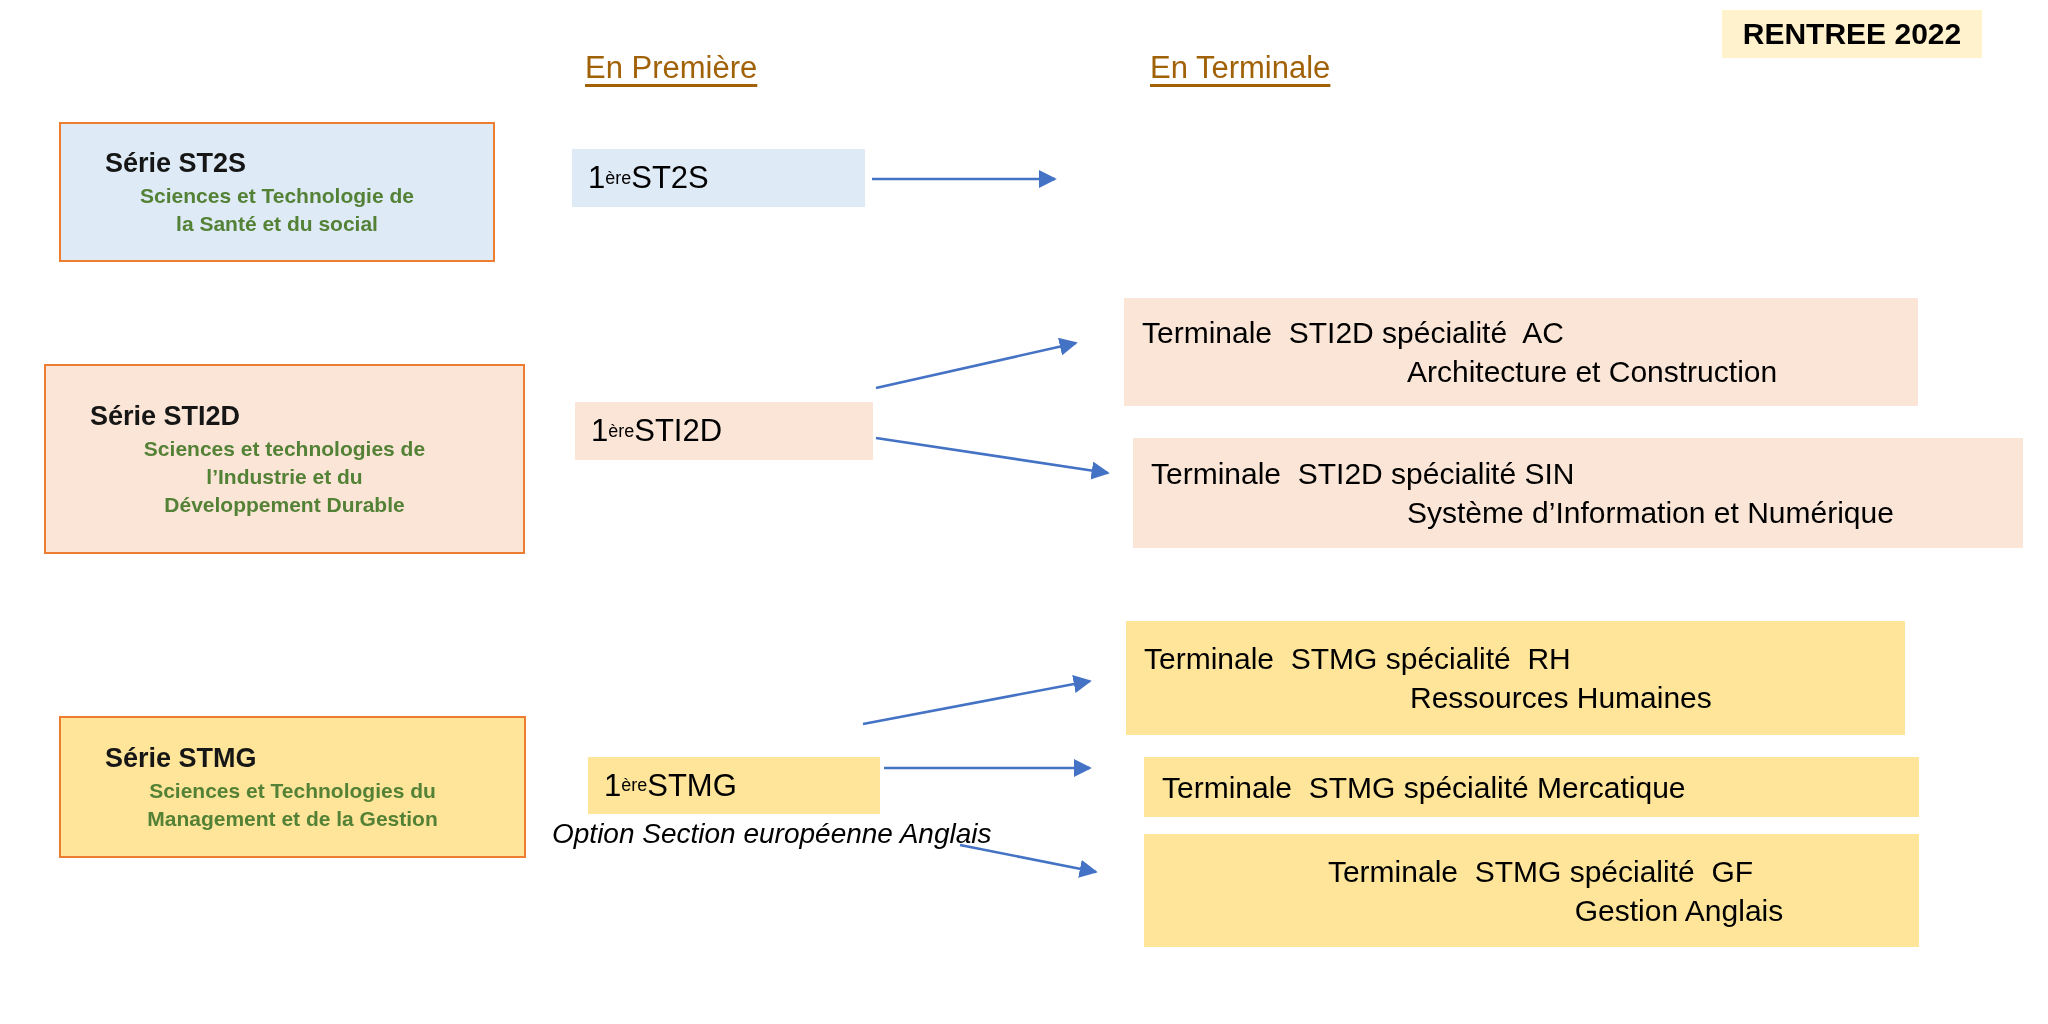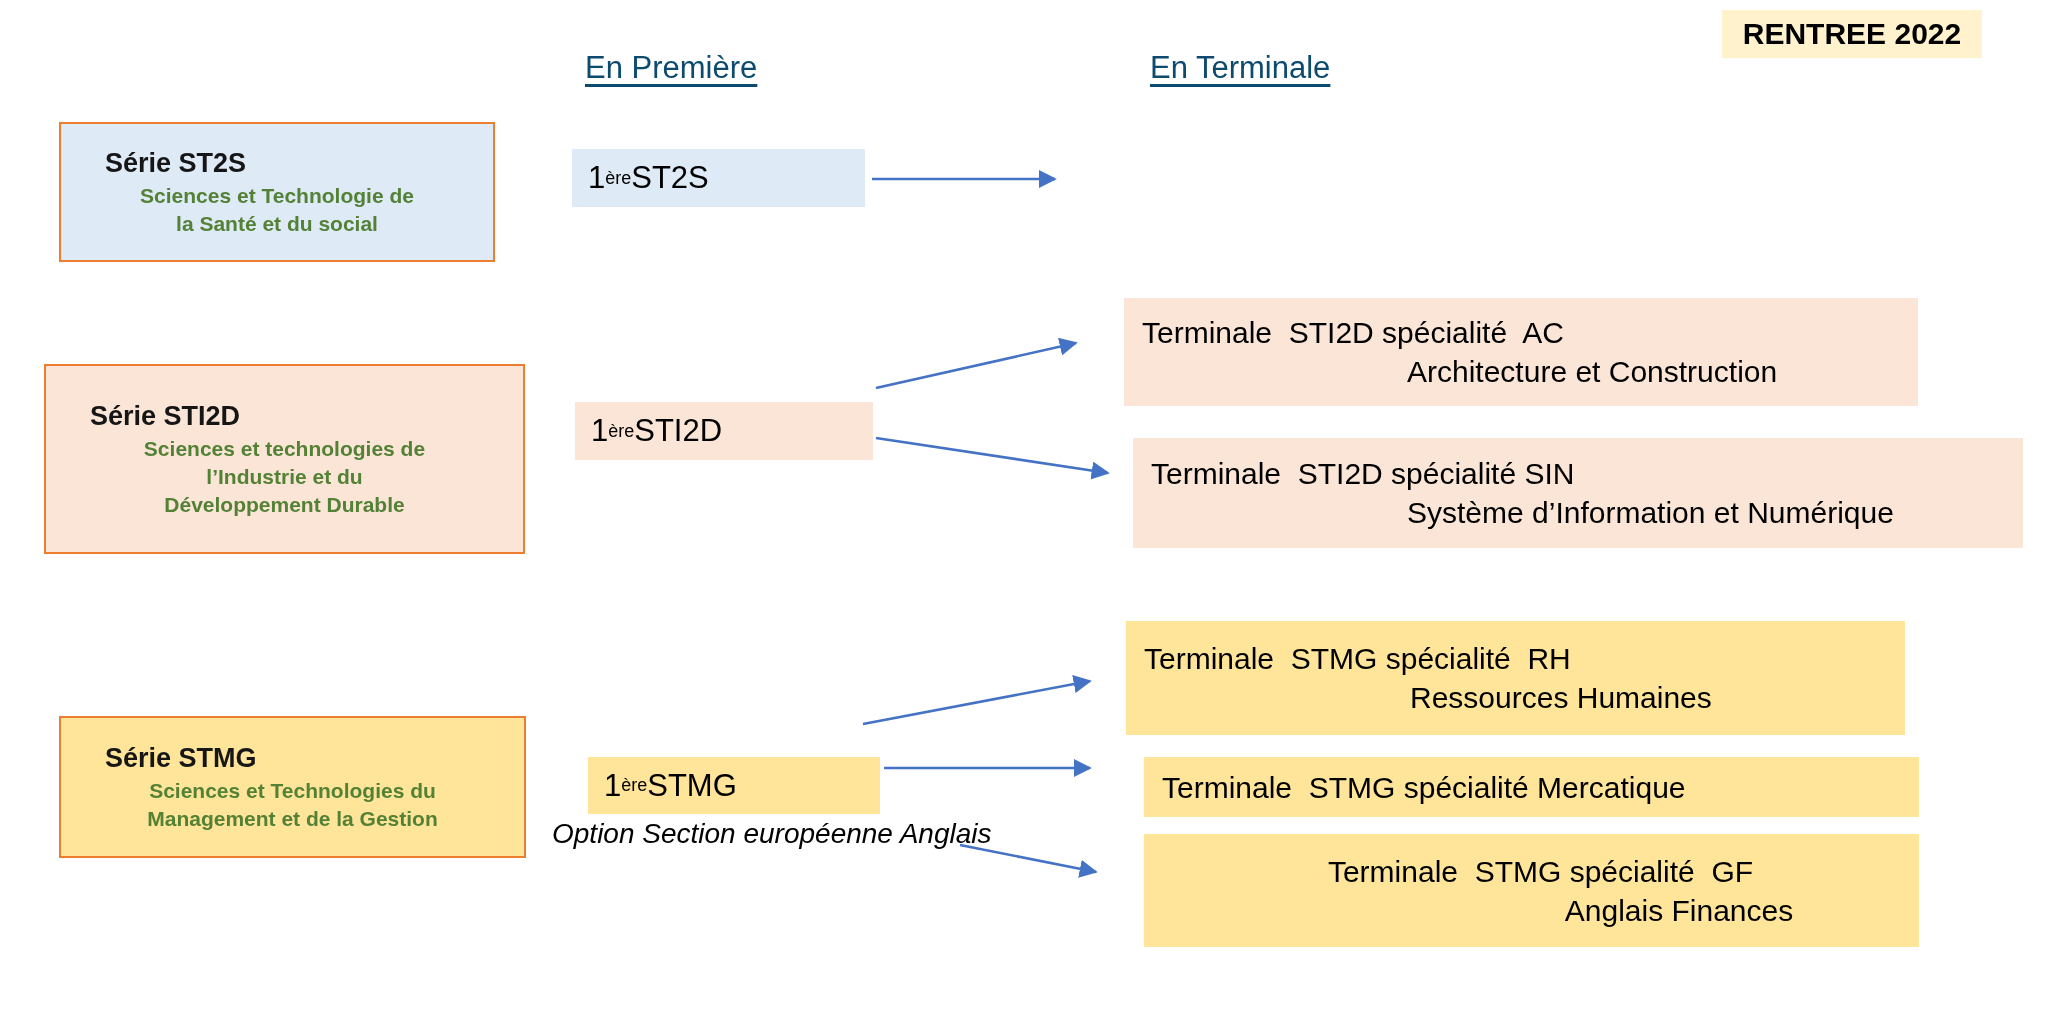--- a/index.html
+++ b/index.html
@@ -16,21 +16,21 @@
   .slide{position:relative;width:2048px;height:1024px;background:#fff;overflow:hidden;}
 
   .arrows{position:absolute;left:0;top:0;width:2048px;height:1024px;}
   .arrows line{stroke:var(--arrow-blue);stroke-width:2.6;}
   .arrowhead{fill:var(--arrow-blue);}
 
   .banner{position:absolute;left:1722px;top:10px;width:260px;height:48px;
     background:var(--banner-fill);font-weight:bold;font-size:30px;color:#000;
     display:flex;align-items:center;justify-content:center;}
 
-  .col-header{position:absolute;font-size:31px;color:#0c4a6e;text-decoration:underline;text-underline-offset:6px;}
+  .col-header{position:absolute;font-size:31px;color:#a16207;text-decoration:underline;text-underline-offset:6px;}
   #hdr-premiere{left:585px;top:50px;}
   #hdr-terminale{left:1150px;top:50px;}
 
   .fill-blue{background:var(--blue-fill);}
   .fill-peach{background:var(--peach-fill);}
   .fill-yellow{background:var(--yellow-fill);}
 
   .series-box{position:absolute;border:2px solid var(--orange-border);
     display:flex;flex-direction:column;justify-content:center;padding:22px 10px;}
   .series-title{font-weight:bold;font-size:27px;color:#161616;padding-left:34px;line-height:1.35;}
@@ -130,16 +130,16 @@
   </div>
   <div class="tbox fill-yellow" id="t-rh">
     <div class="line l1">Terminale  STMG spécialité  RH</div>
     <div class="line l2">Ressources Humaines</div>
   </div>
   <div class="tbox fill-yellow" id="t-merc">
     <div class="line l1">Terminale  STMG spécialité Mercatique</div>
   </div>
   <div class="tbox fill-yellow" id="t-gf">
     <div class="line l1">Terminale  STMG spécialité  GF</div>
-    <div class="line l2">Anglais Finances</div>
+    <div class="line l2">Gestion Anglais</div>
   </div>
 
 </div>
 
 </body></html>

